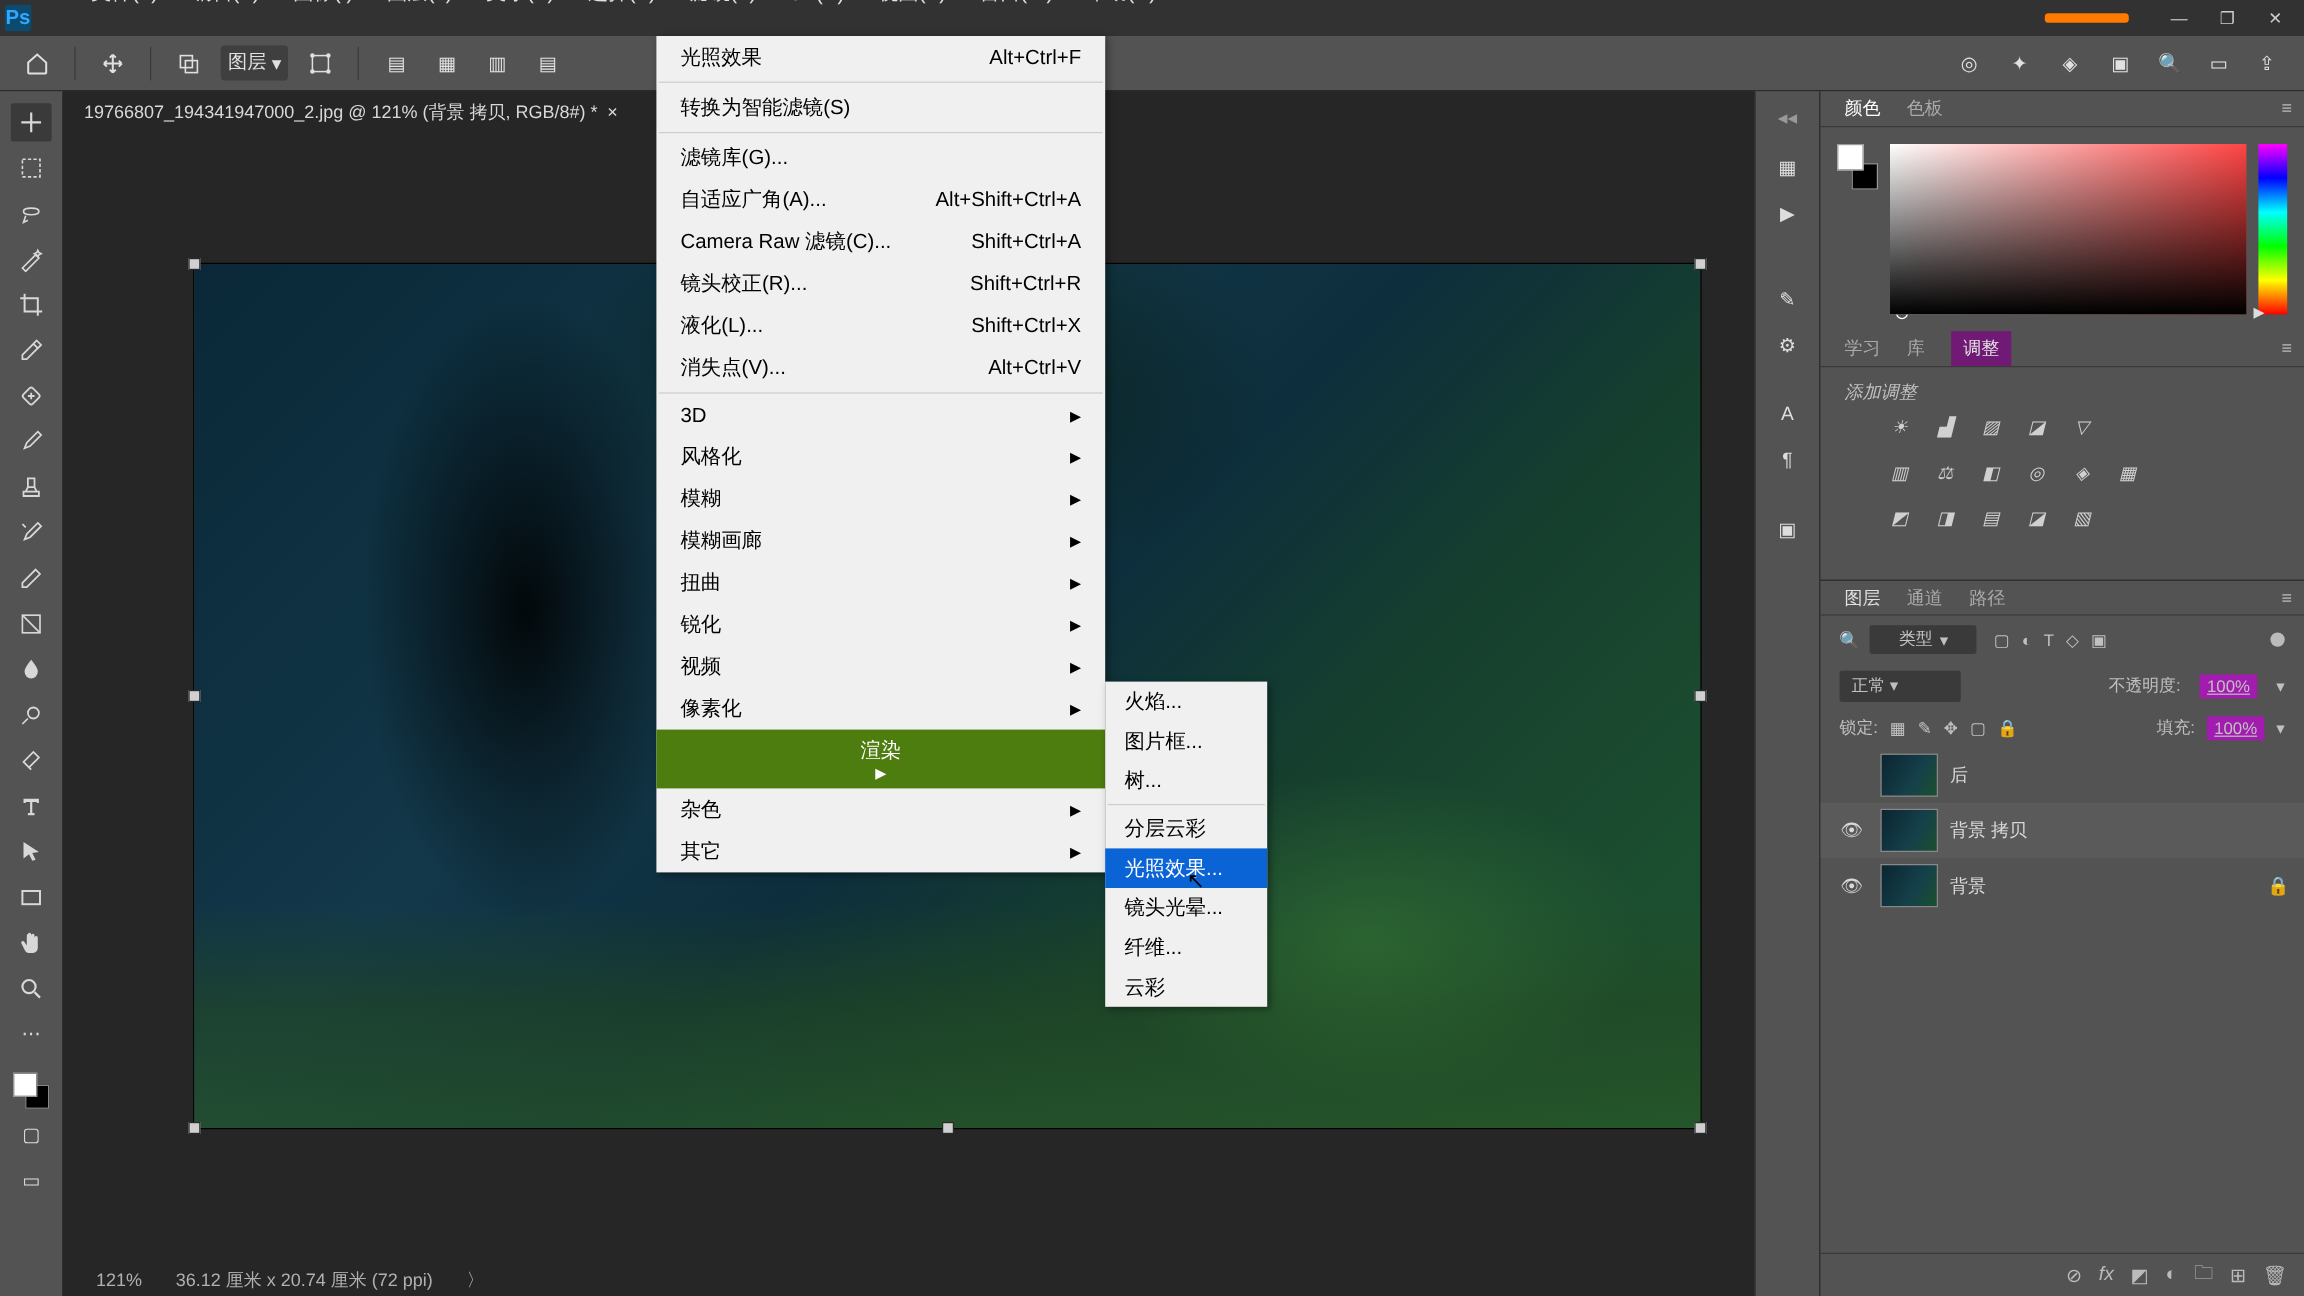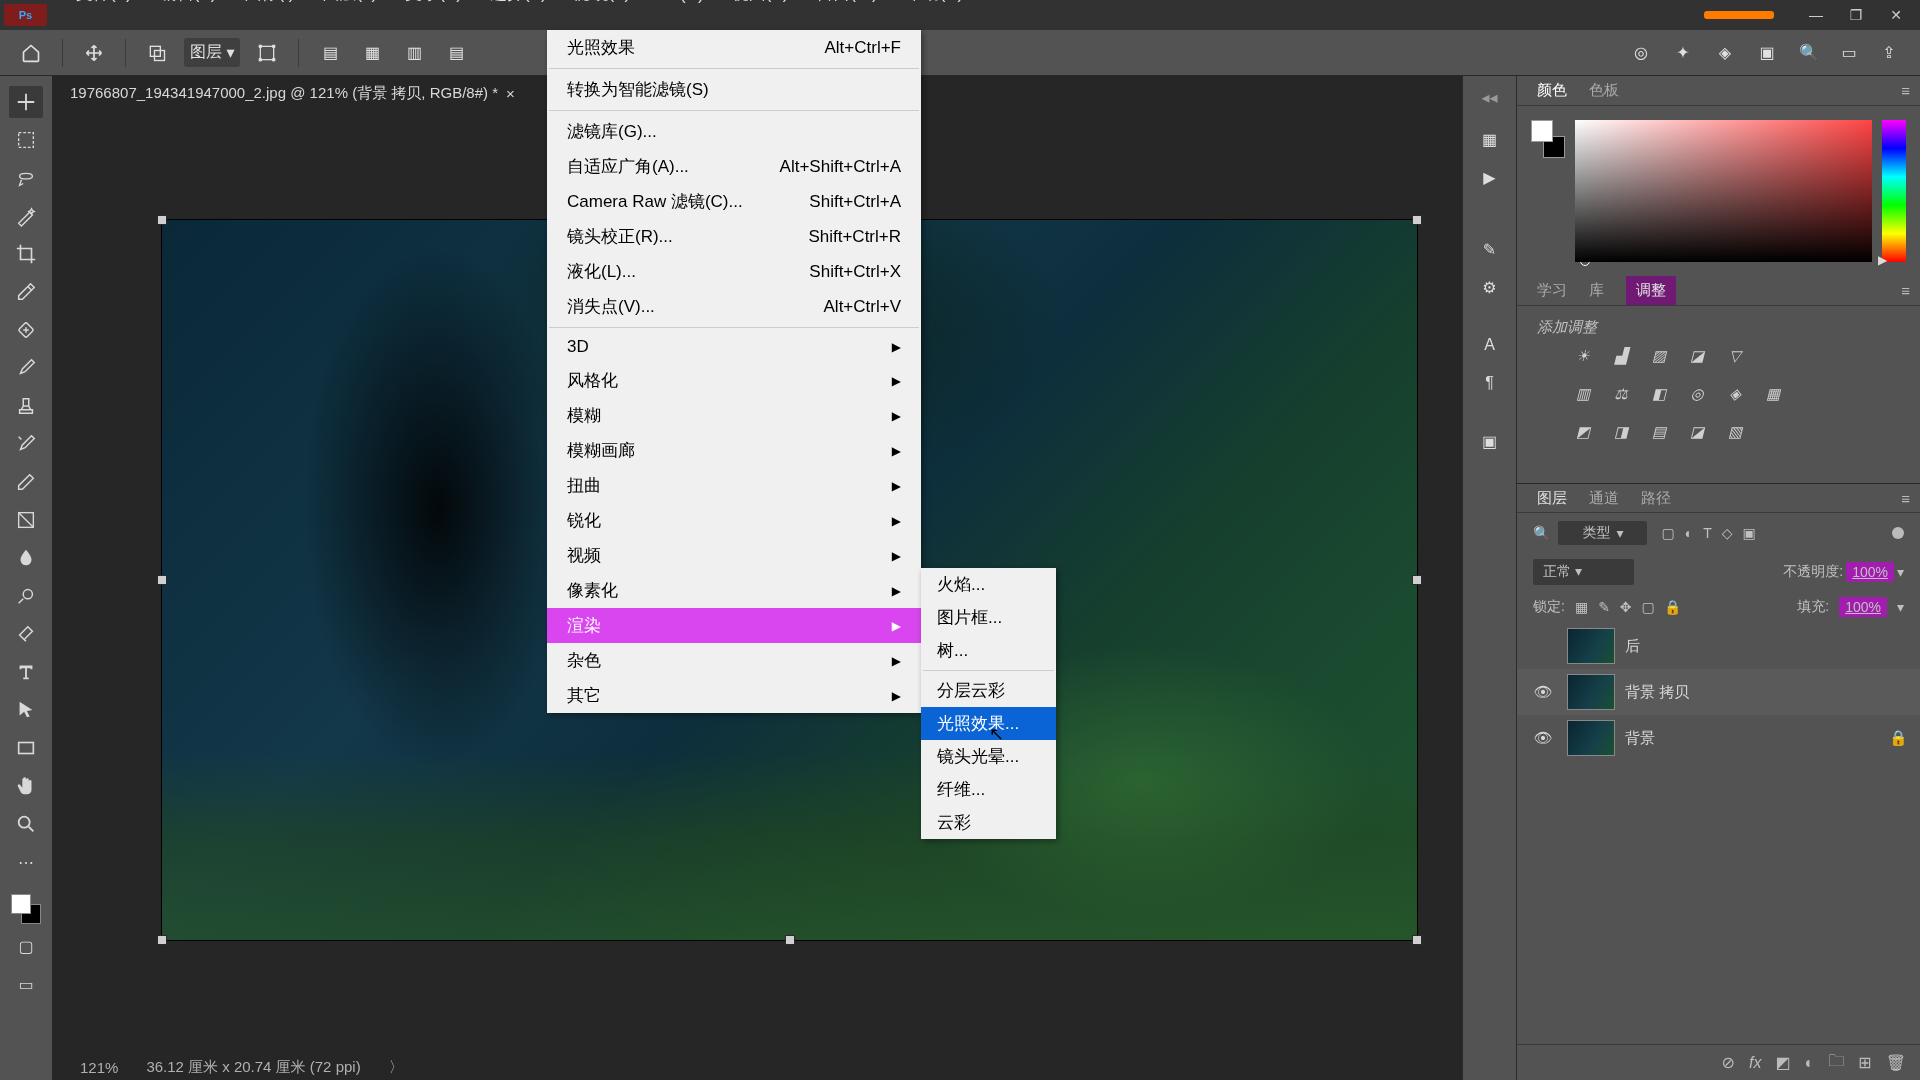--- a/index.html
+++ b/index.html
@@ -1,18 +1,18 @@
 <!DOCTYPE html>
 <html><head>
 <meta charset="utf-8">
 <style>
 * { margin:0; padding:0; box-sizing:border-box; font-family:"Microsoft YaHei",-apple-system,sans-serif; user-select:none; }
 body { width:1920px; height:1080px; background:#323232; overflow:hidden; position:relative; }
 .titlebar { height:30px; background:#323232; display:flex; align-items:center; padding:0 4px; }
-.ps-logo { width:43px; height:22px; background:#7f1d1d; color:#31a8ff; font-size:11px; font-weight:bold; display:flex; align-items:center; justify-content:center; margin-right:4px; border-radius:2px; }
+.ps-logo { width:22px; height:22px; background:#0c4a6e; color:#31a8ff; font-size:17px; font-weight:bold; display:flex; align-items:center; justify-content:center; margin-right:4px; border-radius:2px; }
 .title-gap { flex:1; }
 .orange-tab { width:70px; height:8px; background:#ff7b00; border-radius:3px; }
 .win-btns { display:flex; gap:24px; margin-left:34px; padding-right:12px; }
 .win-btn { width:16px; height:16px; color:#ccc; font-size:14px; display:flex; align-items:center; justify-content:center; }
 .menubar { height:0; display:flex; align-items:flex-end; padding-left:62px; position:relative; top:-22px; font-size:17px; color:#e0e0e0; }
 .menu-item { padding:3px 14px; }
 .options-bar { height:46px; background:#535353; display:flex; align-items:center; padding-left:16px; border-bottom:1px solid #2a2a2a; gap:12px; }
 .opt-icon { width:30px; height:30px; display:flex; align-items:center; justify-content:center; color:#e0e0e0; }
 .opt-icon svg { width:20px; height:20px; }
 .opt-dd { display:flex; align-items:center; color:#e0e0e0; font-size:16px; padding:4px 6px; background:#3f3f3f; border-radius:3px; }
@@ -64,36 +64,36 @@
 .sub-tabs .active { color:#e0e0e0; background:#701a75; padding:5px 10px; }
 .adjust-panel { padding:12px 20px; color:#c0c0c0; font-size:15px;font-style:italic; }
 .adj-row { display:flex; gap:14px; padding:8px 34px; color:#d0d0d0; }
 .adj-row span { width:24px; height:22px; display:flex; align-items:center; justify-content:center; }
 .layers-tabs { height:30px; display:flex; align-items:center; padding-left:20px; gap:22px; font-size:15px; color:#aaa; border-top:1px solid #2a2a2a; border-bottom:1px solid #3a3a3a; margin-top:20px; }
 .layers-tabs .active { color:#e0e0e0; }
 .layer-ctrl { padding:8px 16px; display:flex; align-items:center; gap:8px; font-size:14px; color:#c0c0c0; }
 .lc-kind { background:#3a3a3a; padding:3px 24px; border-radius:2px; display:flex; align-items:center; gap:6px; }
 .lc-filters { display:flex; gap:10px; margin-left:6px; }
 .lc-dot { margin-left:auto; width:12px; height:12px; background:#bbb; border-radius:50%; }
-.layer-row2 { padding:6px 16px; display:flex; align-items:center; gap:3px; font-size:14px; color:#c0c0c0; }
+.layer-row2 { padding:6px 16px; display:flex; align-items:center; gap:16px; font-size:14px; color:#c0c0c0; }
 .lc-blend { background:#3a3a3a; padding:4px 52px 4px 10px; border-radius:2px; }
 .lr2-label { margin-left:auto; }
 .pct-box { background:#a21caf; padding:2px 6px;text-decoration:underline; }
 .layer-row3 { padding:6px 16px; display:flex; align-items:center; gap:10px; font-size:14px; color:#c0c0c0; }
 .lock-ico { display:flex; gap:10px; }
 .layers-list { flex:1; overflow:auto; }
 .layer-item { display:flex; align-items:center; height:46px; padding:0 12px; gap:10px; font-size:15px; color:#d8d8d8; }
 .layer-item.selected { background:#5a5a5a; }
 .eye { width:28px; color:#d8d8d8; display:flex; align-items:center; justify-content:center; }
 .thumb { width:48px; height:36px; background:linear-gradient(120deg,#0a2530,#15404a 60%,#1a5030); border:1px solid #888; }
 .layer-lock { margin-left:auto; color:#ccc; }
 .layers-footer { height:36px; border-top:1px solid #3a3a3a; display:flex; align-items:center; justify-content:flex-end; gap:14px; padding:0 14px; color:#bbb; }
 .dropdown { position:absolute; left:547px; top:30px; width:374px; background:#f0f0f0; color:#000; font-size:17px; box-shadow:2px 2px 6px rgba(0,0,0,.4); z-index:100; }
 .dd-item { padding:6px 20px; display:flex; justify-content:space-between; align-items:center; position:relative; }
-.dd-item.hl { background:#d946ef; color:#fff; }
+.dd-item.hl { background:#4d7c0f; color:#fff;flex-direction:column; }
 .dd-sep { height:1px; background:#ccc; margin:3px 2px; }
 .dd-arrow { font-size:12px; }
 .submenu { position:absolute; left:921px; top:568px; width:135px; background:#f0f0f0; color:#000; font-size:17px; box-shadow:2px 2px 6px rgba(0,0,0,.4); z-index:101; }
 .sm-item { padding:5px 16px; }
 .sm-item.hl { background:#0a64d6; color:#fff; }
 .sm-sep { height:1px; background:#ccc; margin:3px 2px; }
 .cursor { position:absolute; left:989px; top:723px; z-index:200; color:#000; font-size:18px; }
 </style>
 </head>
 <body>

